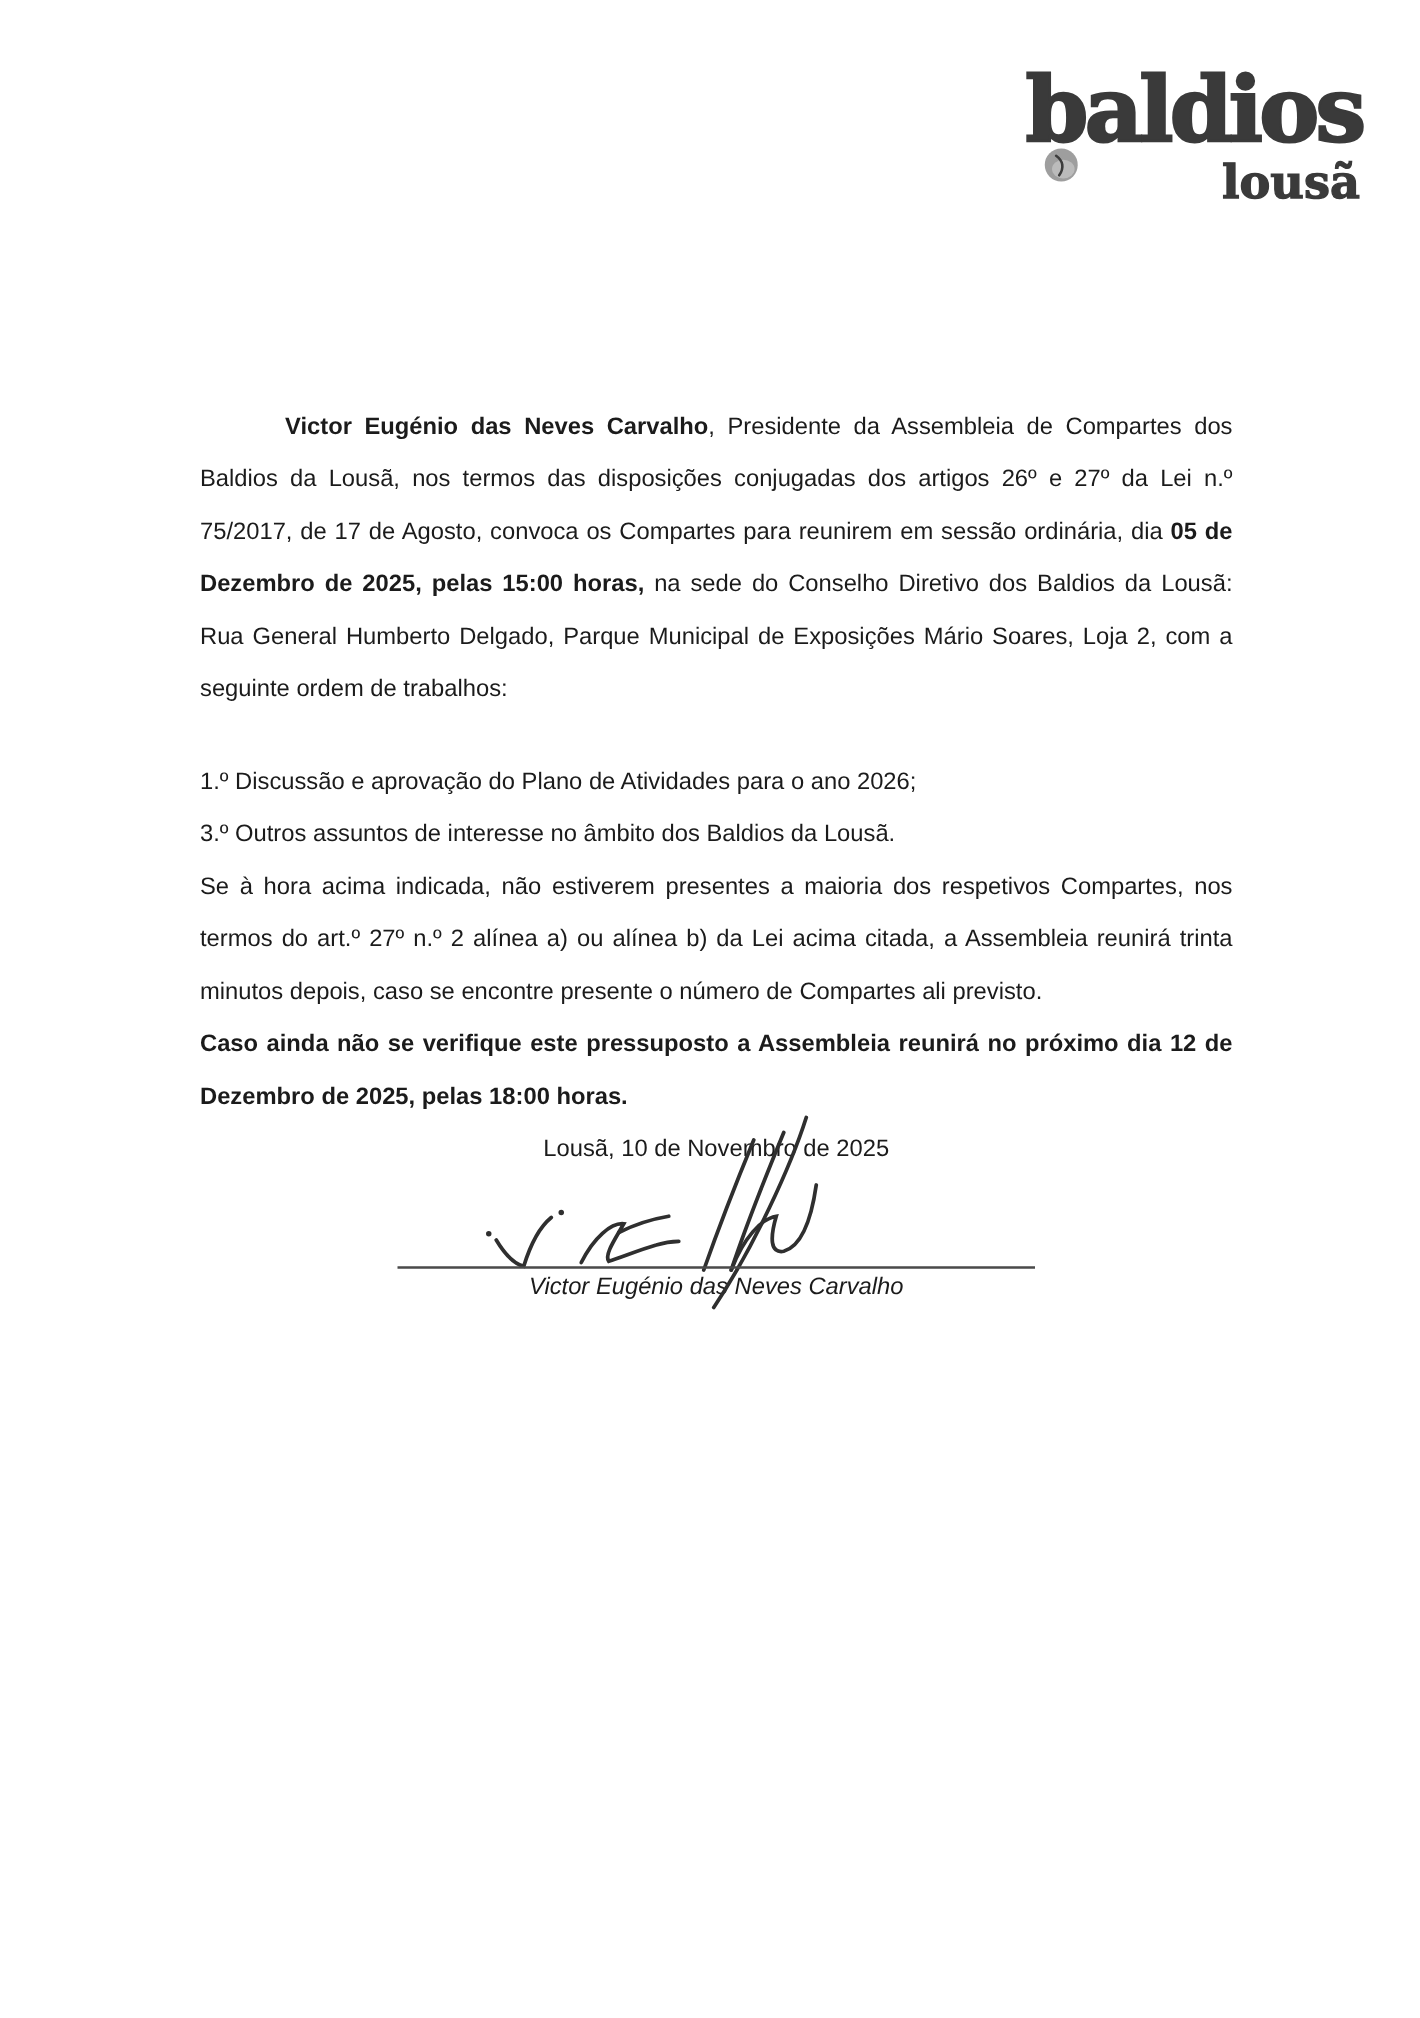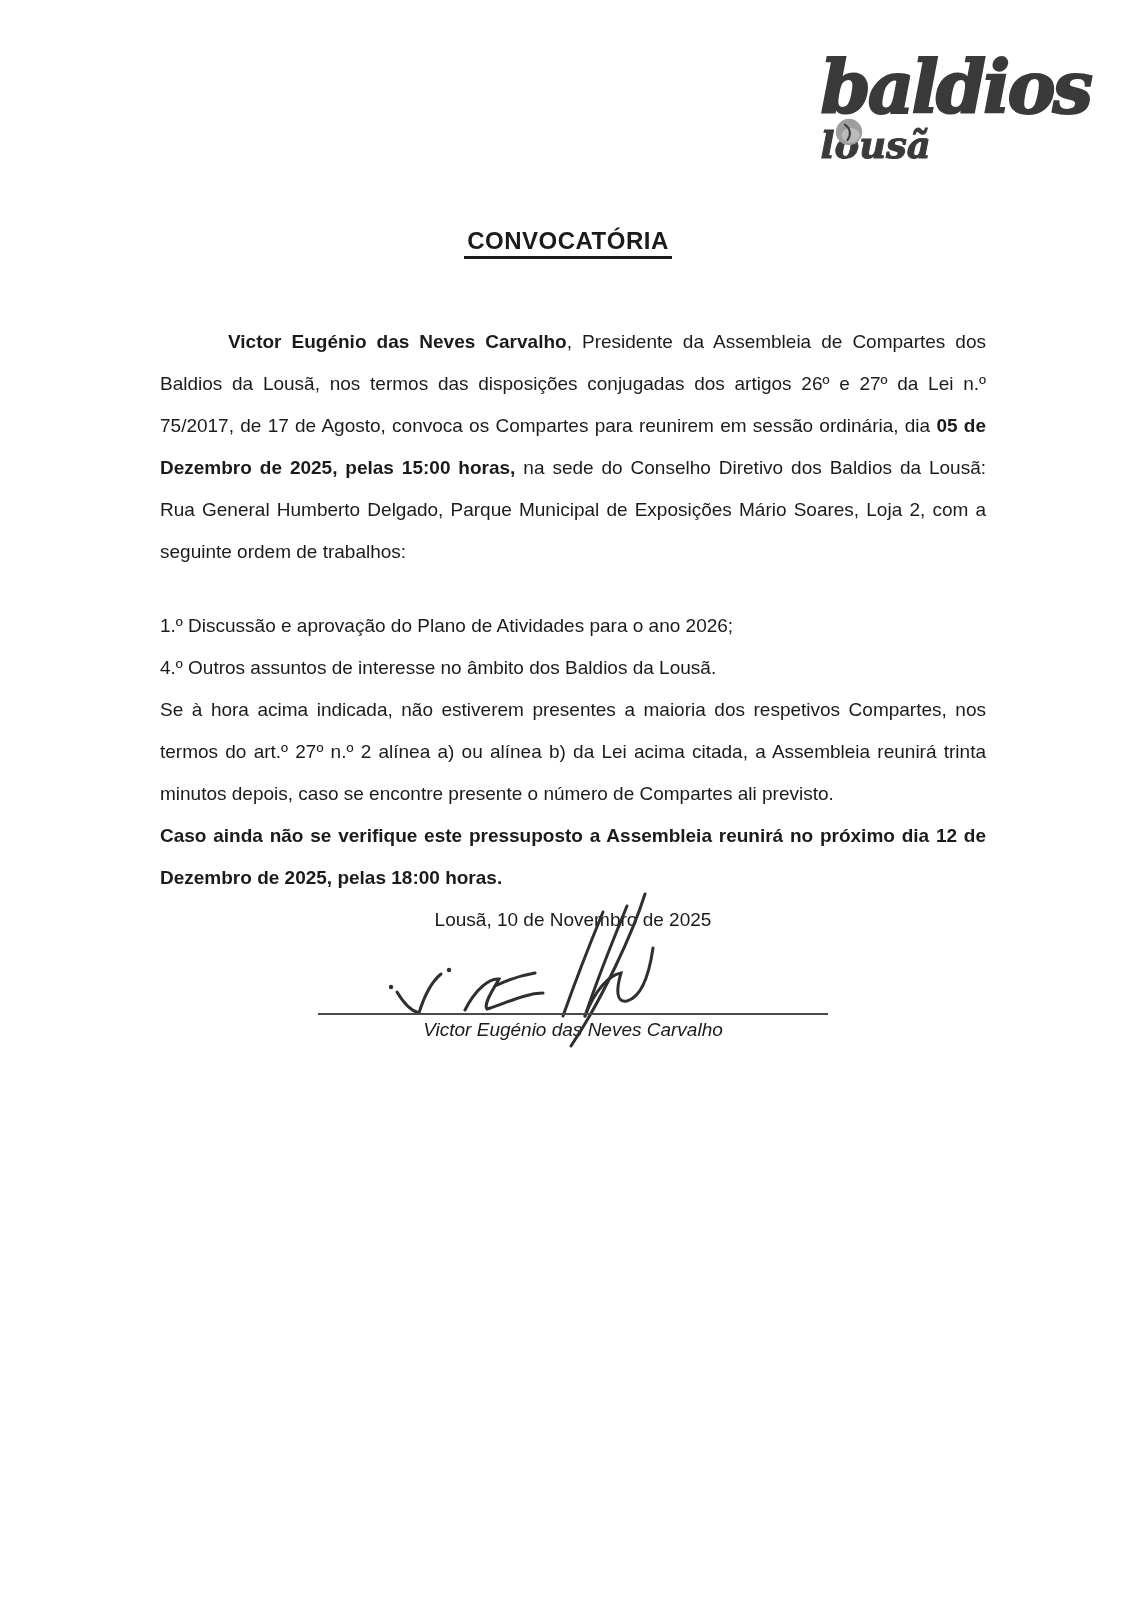--- a/index.html
+++ b/index.html
@@ -6,21 +6,21 @@
   .page{
     position:relative;
     width:1136px;height:1614px;
     margin:0 auto;
     background:#ffffff;
     font-family:"Liberation Sans", sans-serif;
     color:#1b1b1b;
     overflow:hidden;
   }
   
-  .logo{position:absolute;top:52px;right:46px;text-align:left;color:#3a3a3a;font-style:italic;}
+  .logo{position:absolute;top:52px;right:46px;text-align:right;color:#3a3a3a;}
   .logo-brand{
     position:relative;
     font-family:"DejaVu Serif", serif;
     font-weight:bold;
     font-size:72px;line-height:1;
     letter-spacing:-3px;
     -webkit-text-stroke:2px #3a3a3a;
   }
   .bean{position:absolute;left:15px;top:33px;width:28px;height:28px;}
   .logo-sub{
@@ -73,31 +73,28 @@
         <svg viewBox="0 0 34 34" width="28" height="28">
           <circle cx="17" cy="17" r="16" fill="#9e9e9e"></circle>
           <ellipse cx="19" cy="21" rx="11" ry="9" fill="#c4c4c4" opacity="0.75"></ellipse>
           <path d="M12,8 C19,13 20,20 15,27" stroke="#3c3c3c" stroke-width="2.5" fill="none" stroke-linecap="round"></path>
         </svg>
       </span>
     </div>
     <div class="logo-sub">lousã</div>
   </div>
 
-  <h1 class="title">
-    <span class="title-inner">CONVOCATÓRIA</span>
-  </h1>
 
   <div class="doc-body">
 
     <p class="indent"><strong>Victor Eugénio das Neves Carvalho</strong><span>, Presidente da Assembleia de Compartes dos Baldios da Lousã, nos termos das disposições conjugadas dos artigos 26º e 27º da Lei n.º 75/2017, de 17 de Agosto, convoca os Compartes para reunirem em sessão ordinária, dia </span><strong>05 de Dezembro de 2025, pelas 15:00 horas,</strong><span> na sede do Conselho Diretivo dos Baldios da Lousã: Rua General Humberto Delgado, Parque Municipal de Exposições Mário Soares, Loja 2, com a seguinte ordem de trabalhos:</span></p>
 
     <div class="agenda">
       <p class="agenda-item">1.º Discussão e aprovação do Plano de Atividades para o ano 2026;</p>
-      <p class="agenda-item">4.º Outros assuntos de interesse no âmbito dos Baldios da Lousã.</p>
+      <p class="agenda-item">3.º Outros assuntos de interesse no âmbito dos Baldios da Lousã.</p>
     </div>
 
     <p class="quorum">Se à hora acima indicada, não estiverem presentes a maioria dos respetivos Compartes, nos termos do art.º 27º n.º 2 alínea a) ou alínea b) da Lei acima citada, a Assembleia reunirá trinta minutos depois, caso se encontre presente o número de Compartes ali previsto.</p>
 
     <p class="bold-para">Caso ainda não se verifique este pressuposto a Assembleia reunirá no próximo dia 12 de Dezembro de 2025, pelas 18:00 horas.</p>
 
     <p class="dateline">Lousã, 10 de Novembro de 2025</p>
 
 
     <div class="sig-wrap">

